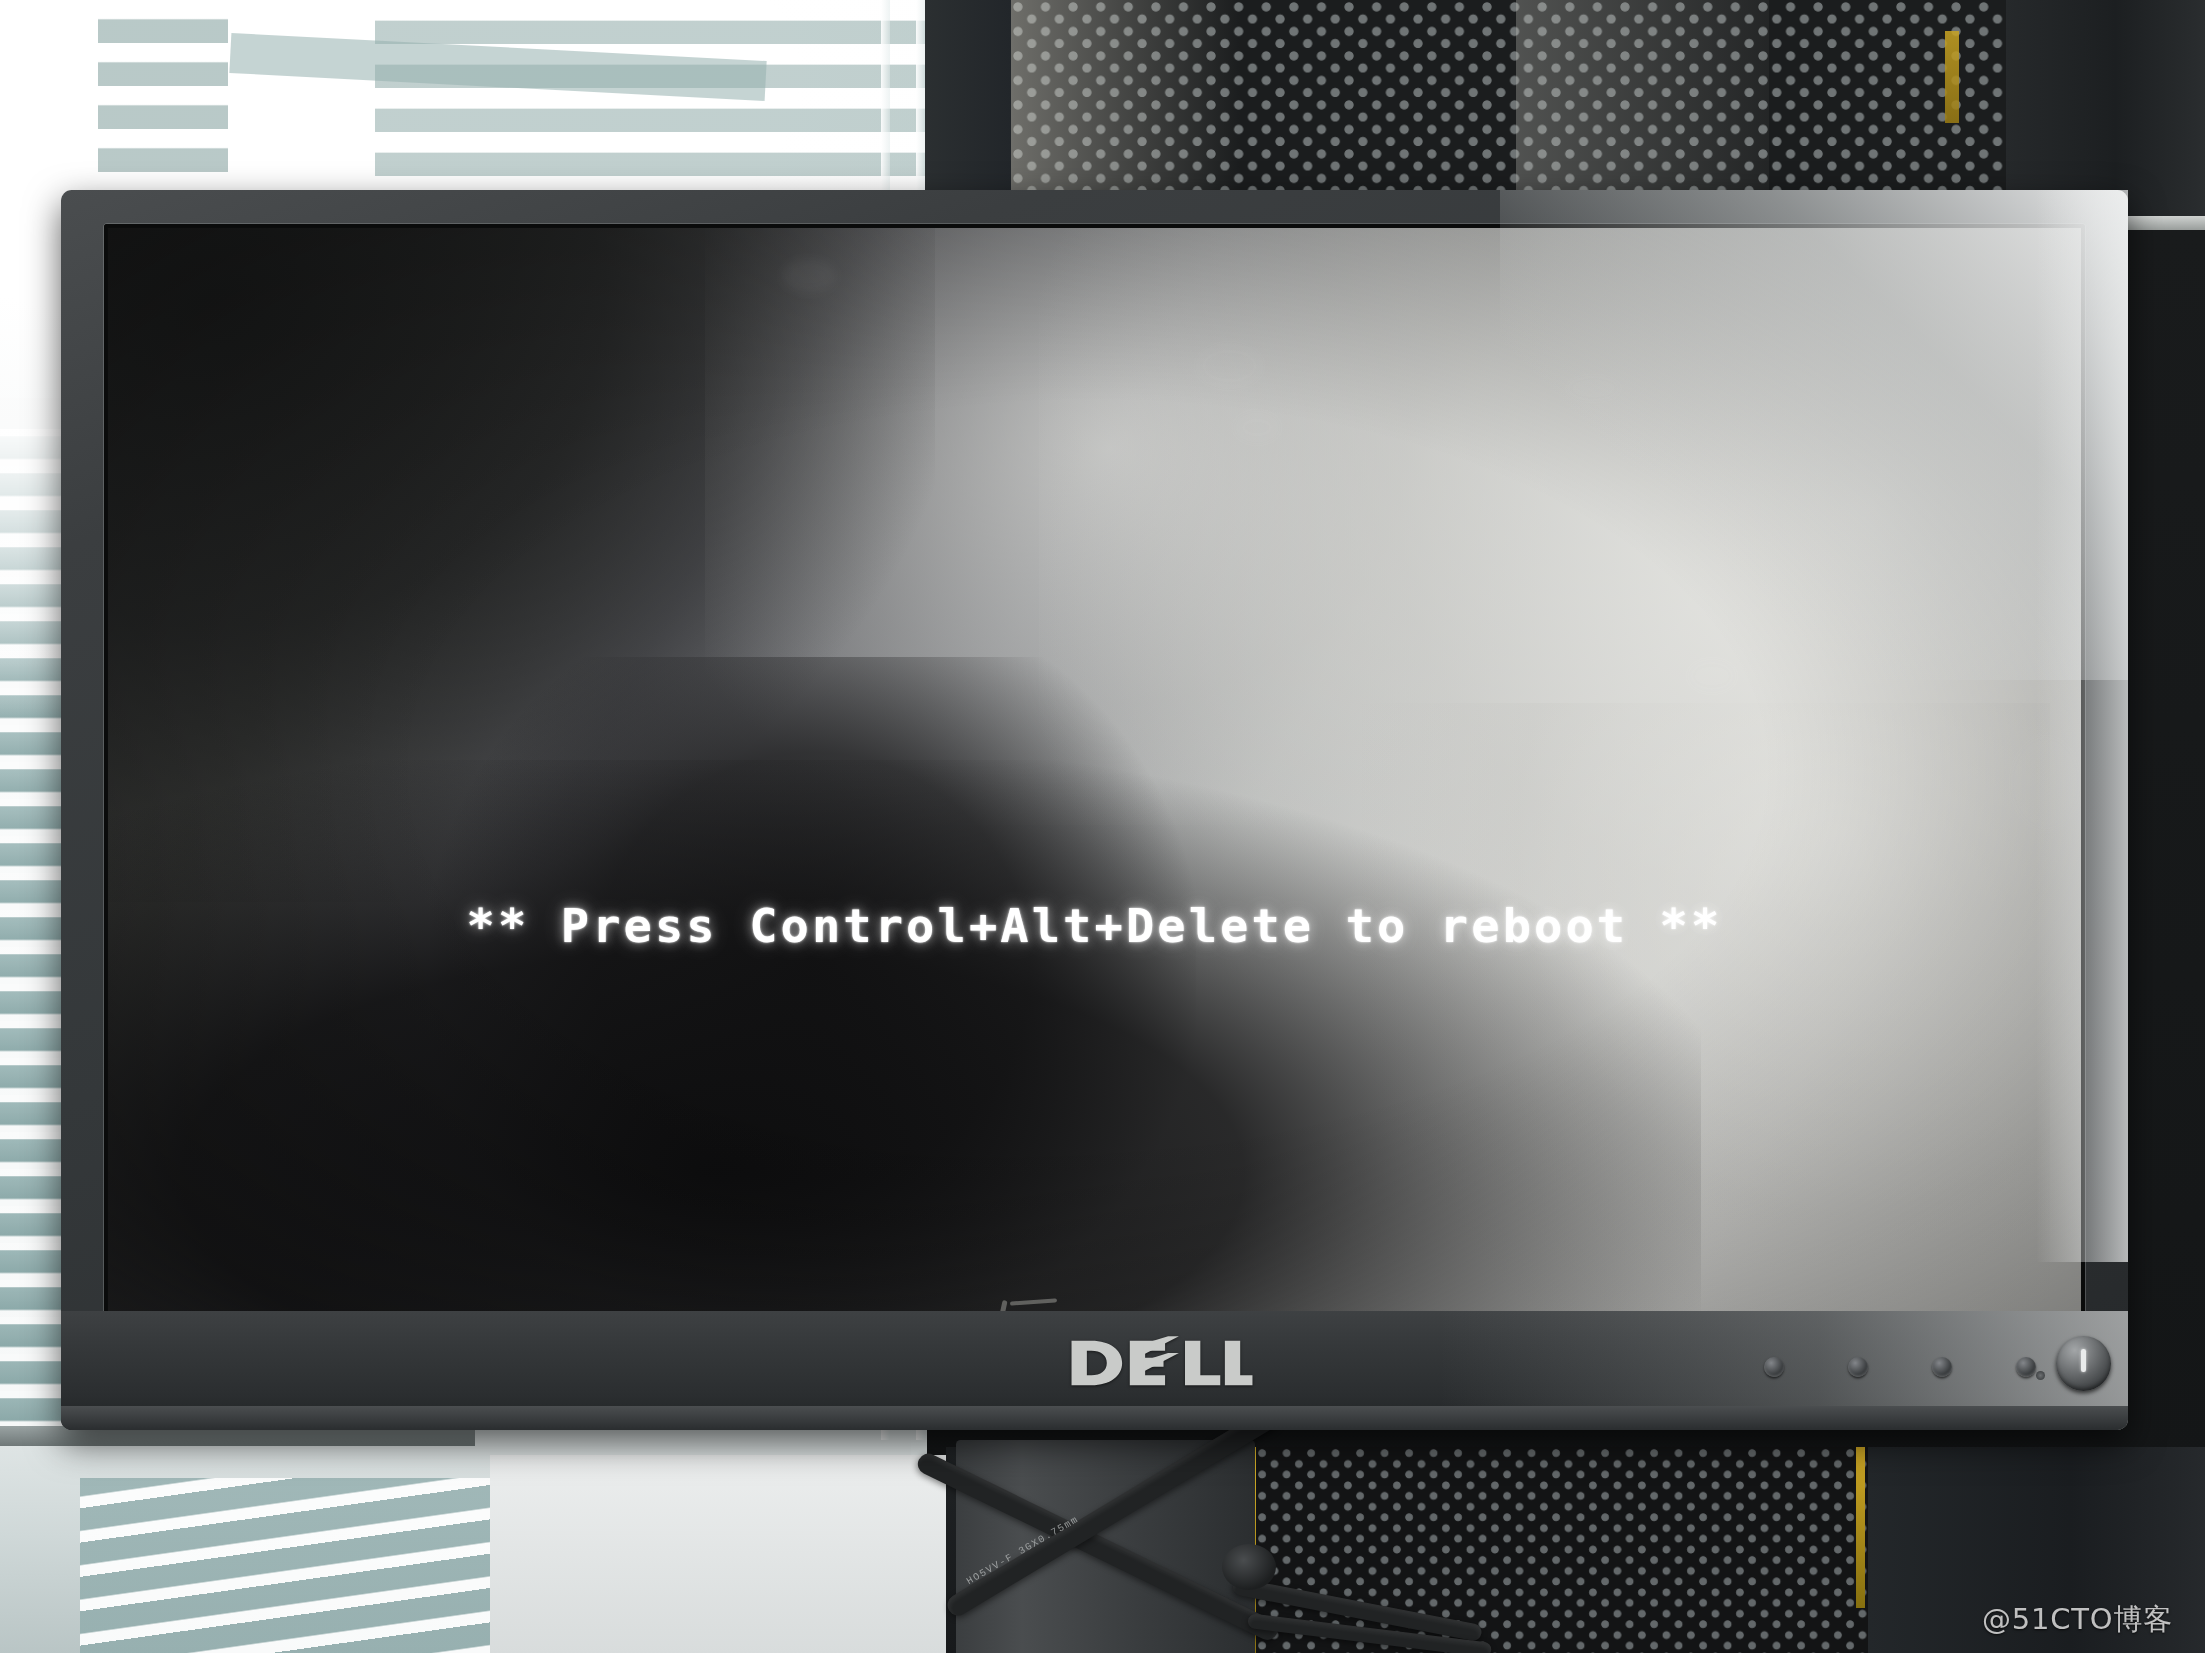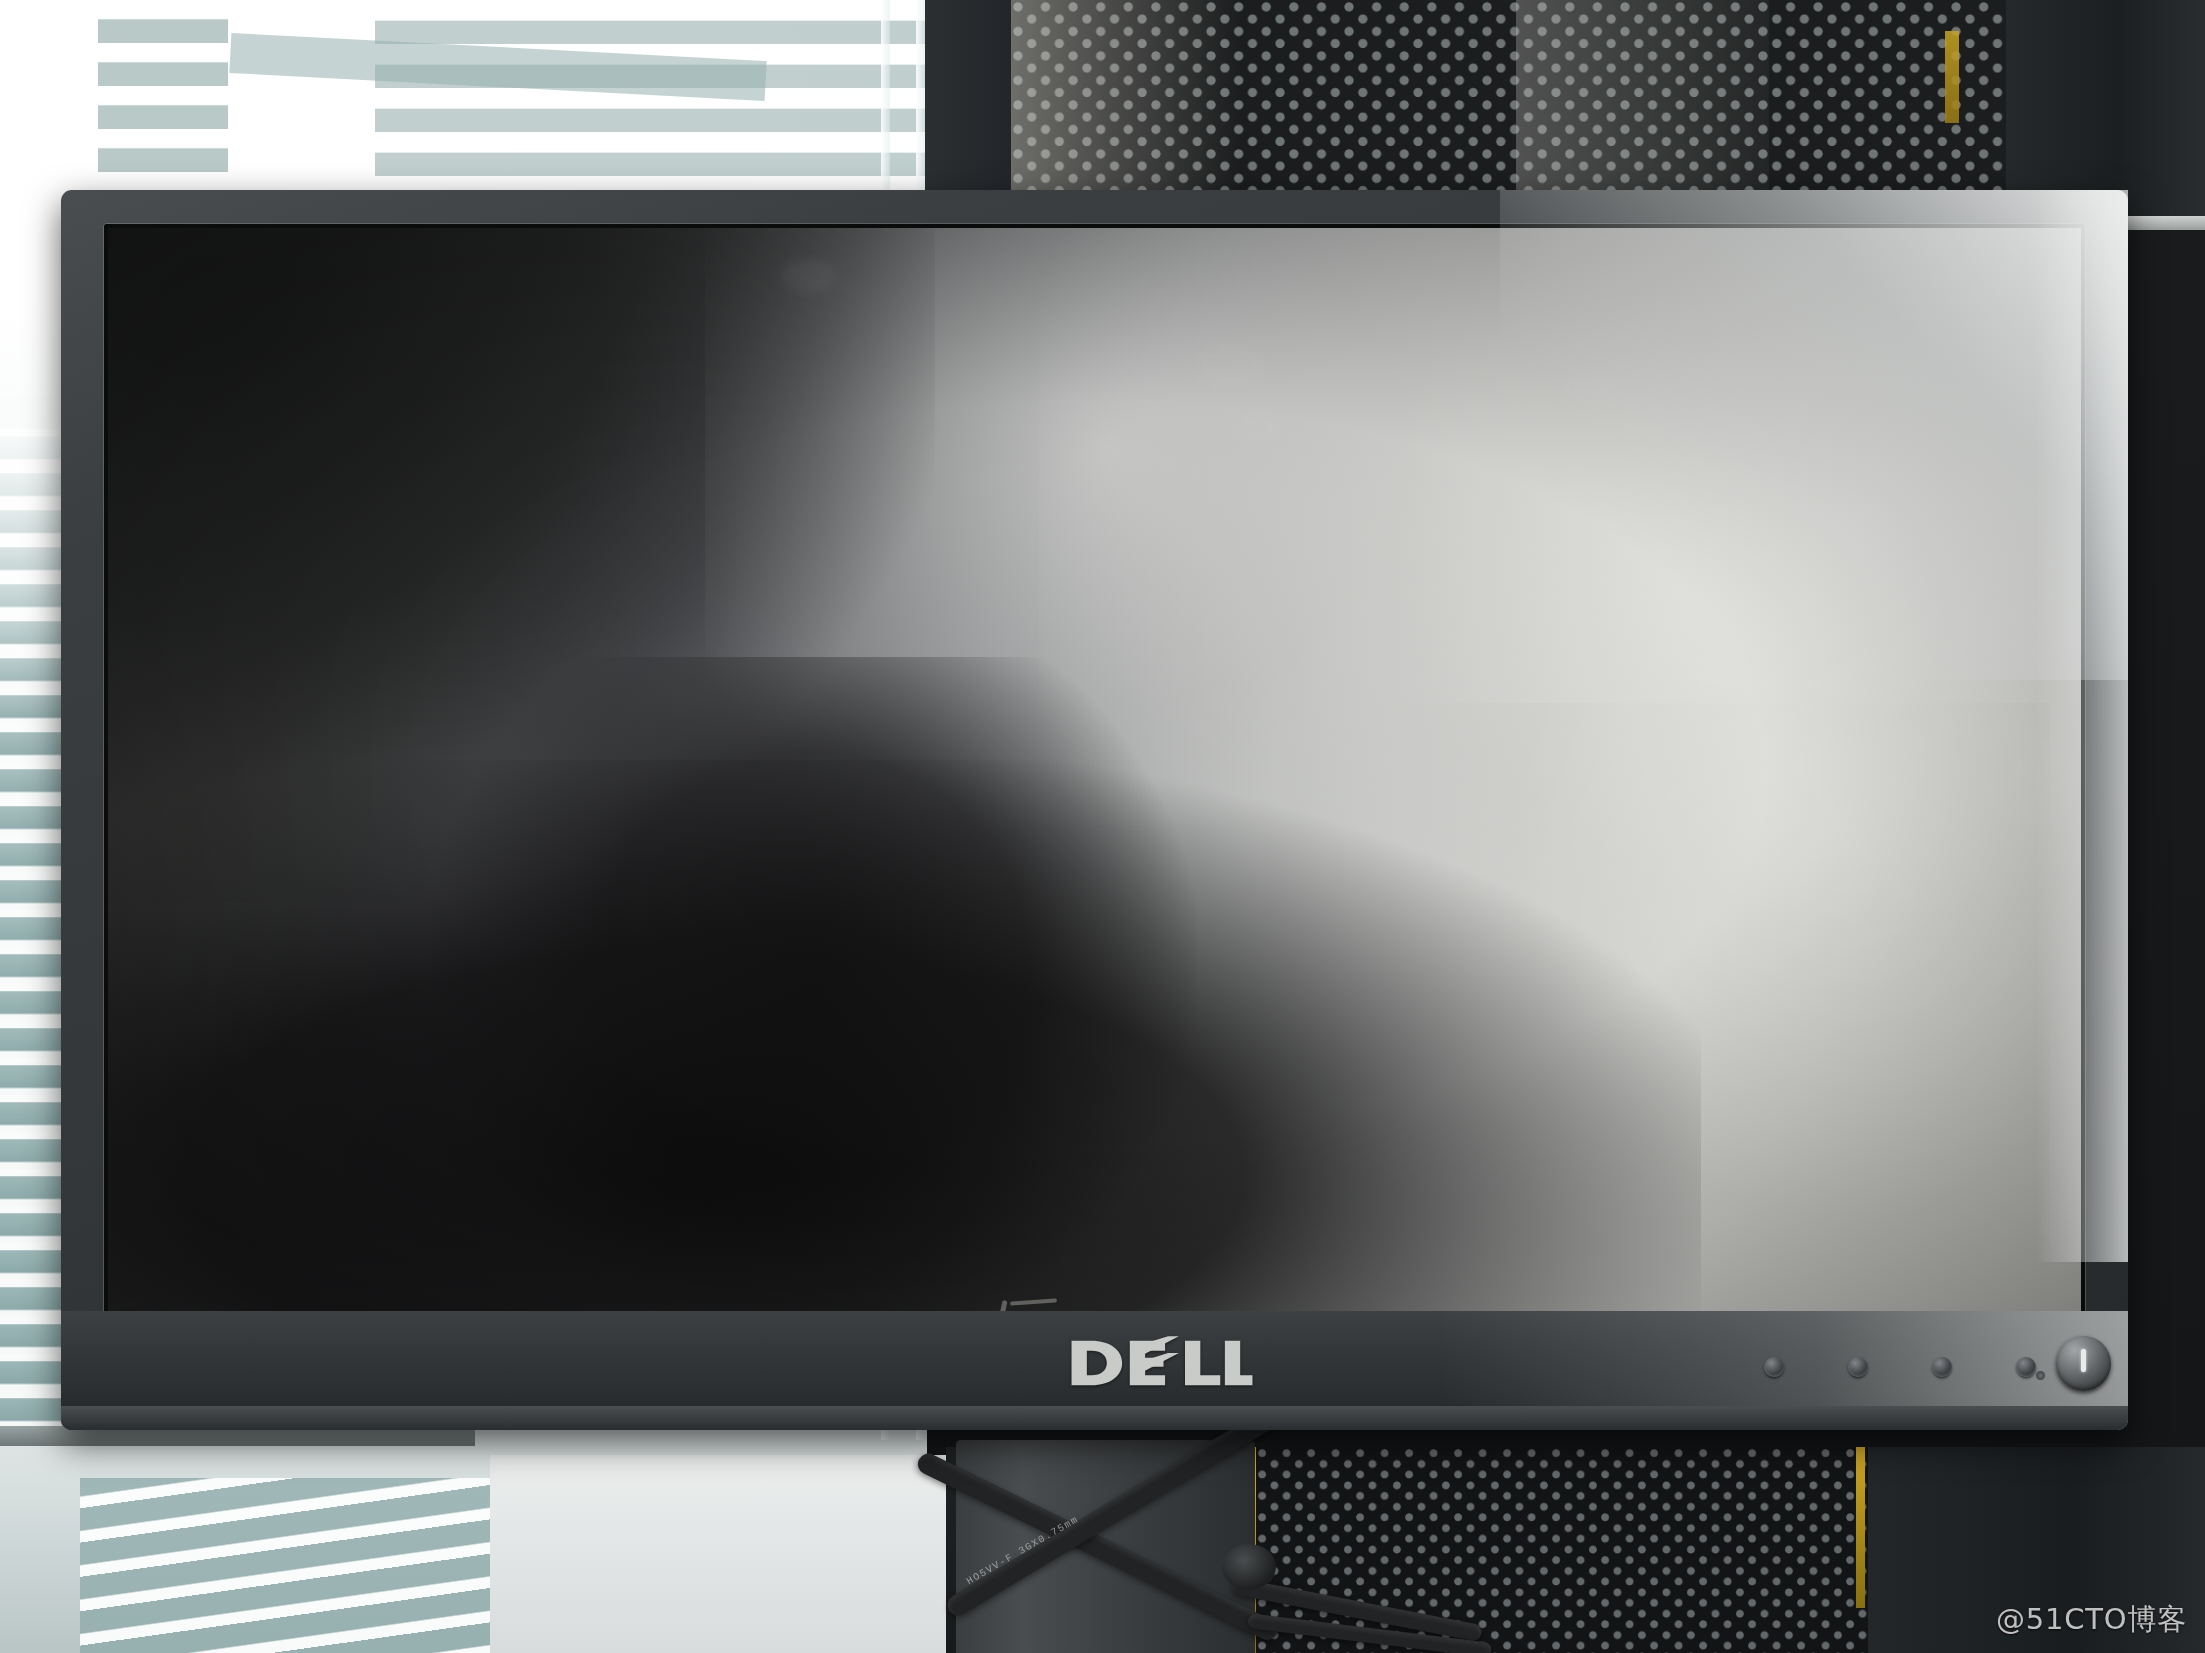--- a/index.html
+++ b/index.html
@@ -346,21 +346,21 @@
     box-shadow:0 0 3.1px rgba(255,255,255,.7);
   }
   .power-led{
     position:absolute;right:83px;top:60px;
     width:9.2px;height:9.2px;border-radius:50%;
     background:radial-gradient(circle,#6d7072,#303335);
   }
 
   
   .watermark{
-    position:absolute;right:18px;bottom:13.8px;
+    position:absolute;right:32px;bottom:13.8px;
     color:rgba(236,236,236,.80);
     font-size:29px;
     font-family:"DejaVu Sans","Liberation Sans",sans-serif;
     letter-spacing:0.8px;
     text-shadow:0 0.8px 2.3px rgba(0,0,0,.8);
     user-select:none;
   }
 </style>
 </head>
 <body>
@@ -427,20 +427,21 @@
         <div class="smudge" style="left:1126px;top:184px;width:46px;height:31px;opacity:.45;"></div>
         <div class="smudge" style="left:1899px;top:505px;width:77px;height:100px;opacity:.5;"></div>
         <div class="smudge" style="left:1577px;top:429px;width:54px;height:38px;opacity:.4;"></div>
         <div class="smudge" style="left:1455px;top:145px;width:61px;height:31px;opacity:.35;"></div>
 
         <div class="scratch" style="left:891px;top:1072px;width:4.6px;height:35px;transform:rotate(12deg);"></div>
         <div class="scratch" style="left:902px;top:1072px;width:47px;height:3.8px;transform:rotate(-4deg);"></div>
 
         <div class="refl-vign"></div>
 
+        <div class="console-line">** Press Control+Alt+Delete to reboot **</div>
       </div>
     </div>
 
     <div class="monitor-gloss"></div>
     <div class="monitor-gloss-r"></div>
 
     <div class="chin">
       <div class="chin-gloss"></div>
 
       <div class="dell-logo" title="DELL">

